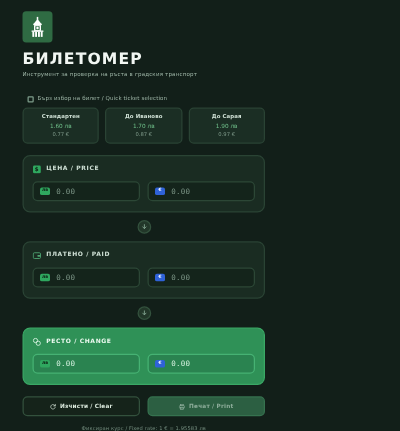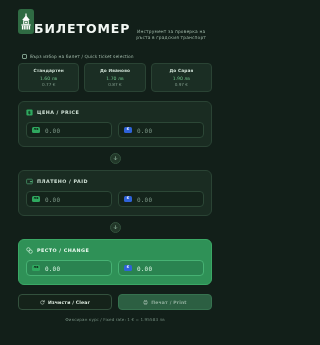--- a/index.html
+++ b/index.html
@@ -23,22 +23,22 @@
     position: relative;
     padding: 9px 18px 0 18px;
     display: flex;
     flex-direction: column;
     align-items: stretch;
   }
 
   
   .header {
     display: flex;
-    flex-direction: row;
-    align-items: flex-end;
+    flex-direction: column;
+    align-items: flex-start;
     margin-bottom: 6px;
   }
 
   .logo {
     width: 24px;
     height: 25px;
     background: #2f6b43;
     border-radius: 3px;
     display: flex;
     align-items: center;

